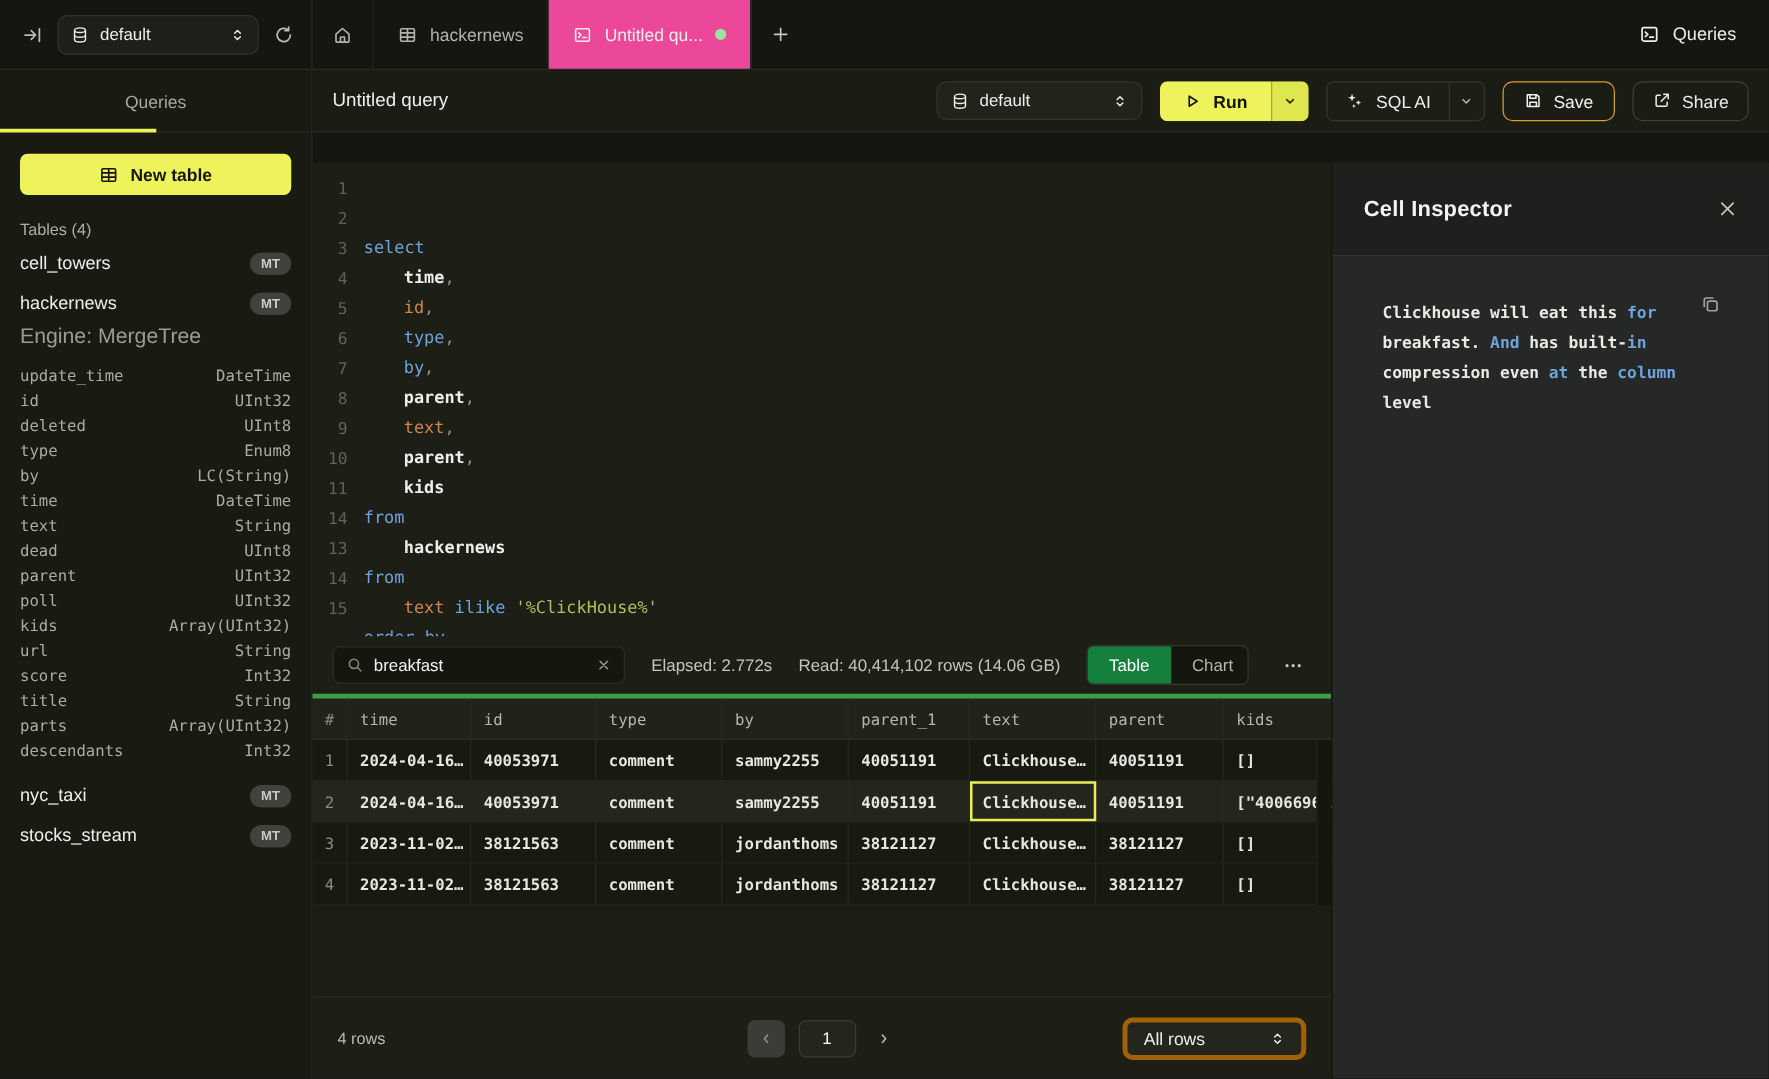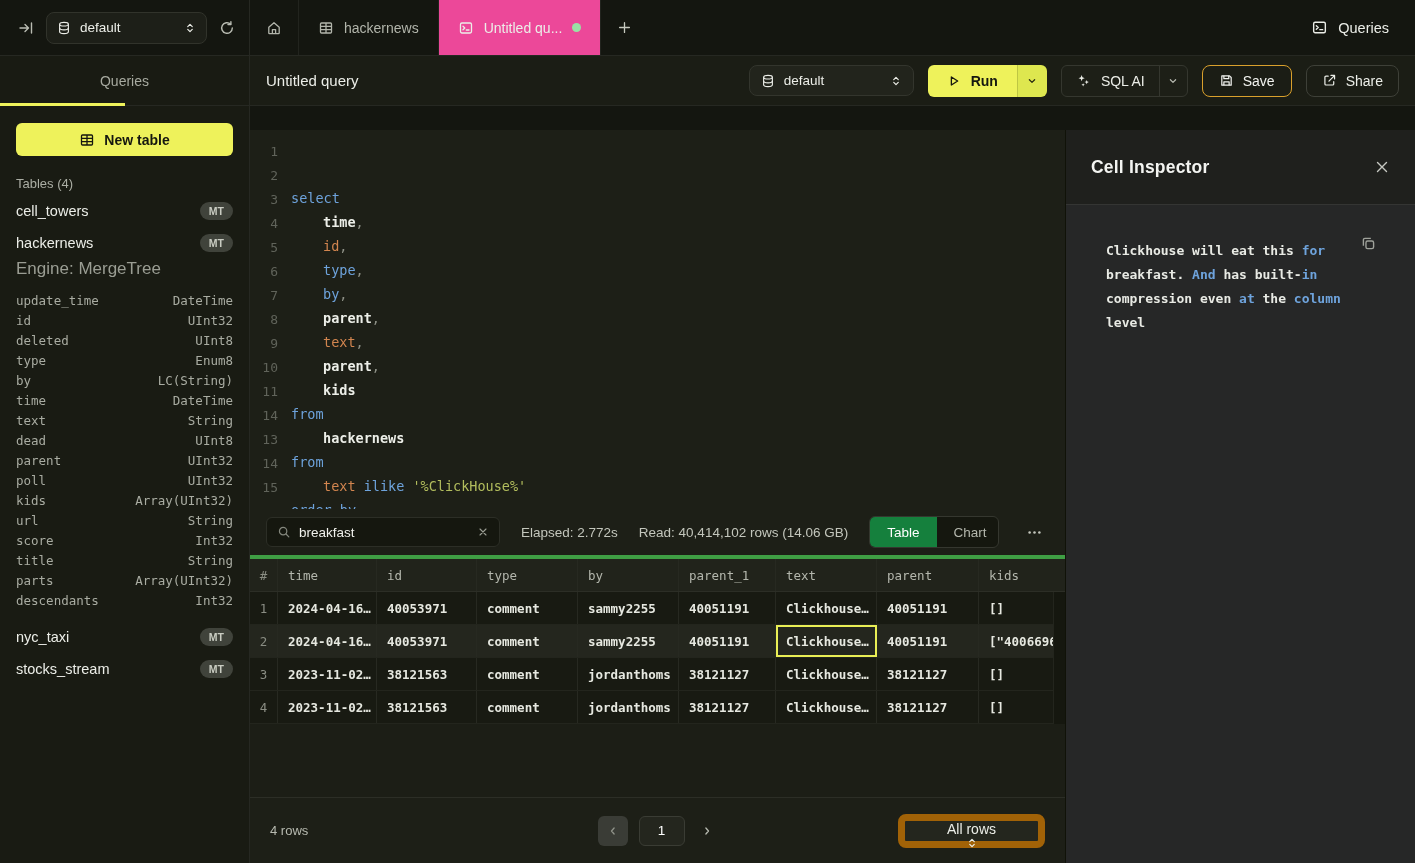--- a/index.html
+++ b/index.html
@@ -118,22 +118,22 @@
 
   
   .res-footer { height:66px; flex:none; border-top:1px solid #2c2e26; display:flex; align-items:center; padding:0 20px; position:relative; background:#1d1f17; }
   .rowcount { color:#b7bab0; font-size:13px; }
   .pager { position:absolute; left:50%; transform:translateX(-50%); display:flex; align-items:center; gap:11px; }
   .pg-prev { width:30px; height:30px; background:#3a3c36; border:none; border-radius:6px; color:#90938a;
              display:flex; align-items:center; justify-content:center; cursor:default; }
   .pg-page { width:46px; height:30px; background:#24261e; border:1px solid #3a3c34; border-radius:6px; color:#fff;
              display:flex; align-items:center; justify-content:center; font-size:13.5px; }
   .pg-next { background:none; border:none; color:#b7bab0; width:22px; display:flex; align-items:center; justify-content:center; cursor:pointer; }
-  .pagesize { margin-left:auto; width:147px; height:34px; background:#24261e; border:7px solid #a16207; border-radius:8px;
-              display:flex; align-items:center; padding:0 13px; color:#eceee8; font-size:14px; cursor:pointer;flex-direction:column; }
+  .pagesize { margin-left:auto; width:147px; height:34px; background:#24261e; border:4px solid #a16207; border-radius:8px;
+              display:flex; align-items:center; padding:0 13px; color:#eceee8; font-size:14px; cursor:pointer; }
   .pagesize .grow { flex:1; }
 
   
   .inspector { width:350px; flex:none; border-left:1px solid #101208; display:flex; flex-direction:column; background:#262727; }
   .insp-header { height:75px; flex:none; background:#1f201d; border-bottom:1px solid #343533; display:flex; align-items:center; padding:0 25px; }
   .insp-title { font-size:17.5px; font-weight:700; color:#f3f4f1; letter-spacing:.2px; }
   .insp-close { margin-left:auto; background:none; border:none; color:#c6c8c2; cursor:pointer; }
   .insp-body { flex:1; position:relative; padding:34px 40px 0; }
   .insp-text { width:258px; font-family:"DejaVu Sans Mono", monospace; font-size:13px; font-weight:700; line-height:24px; color:#e8eae4; word-wrap:break-word; }
   .insp-text .tok-kw { font-weight:700; }

